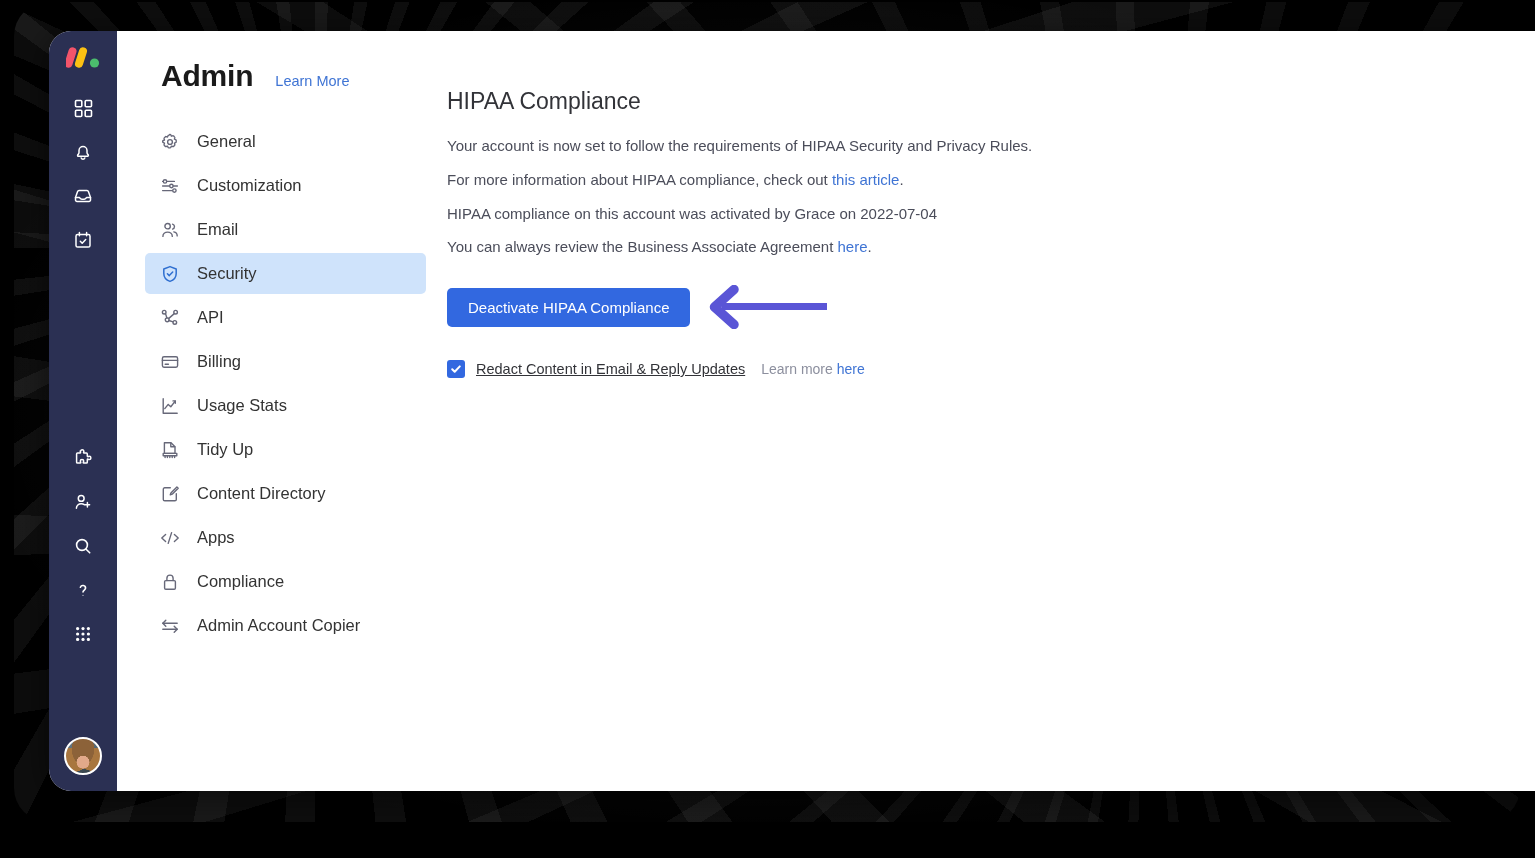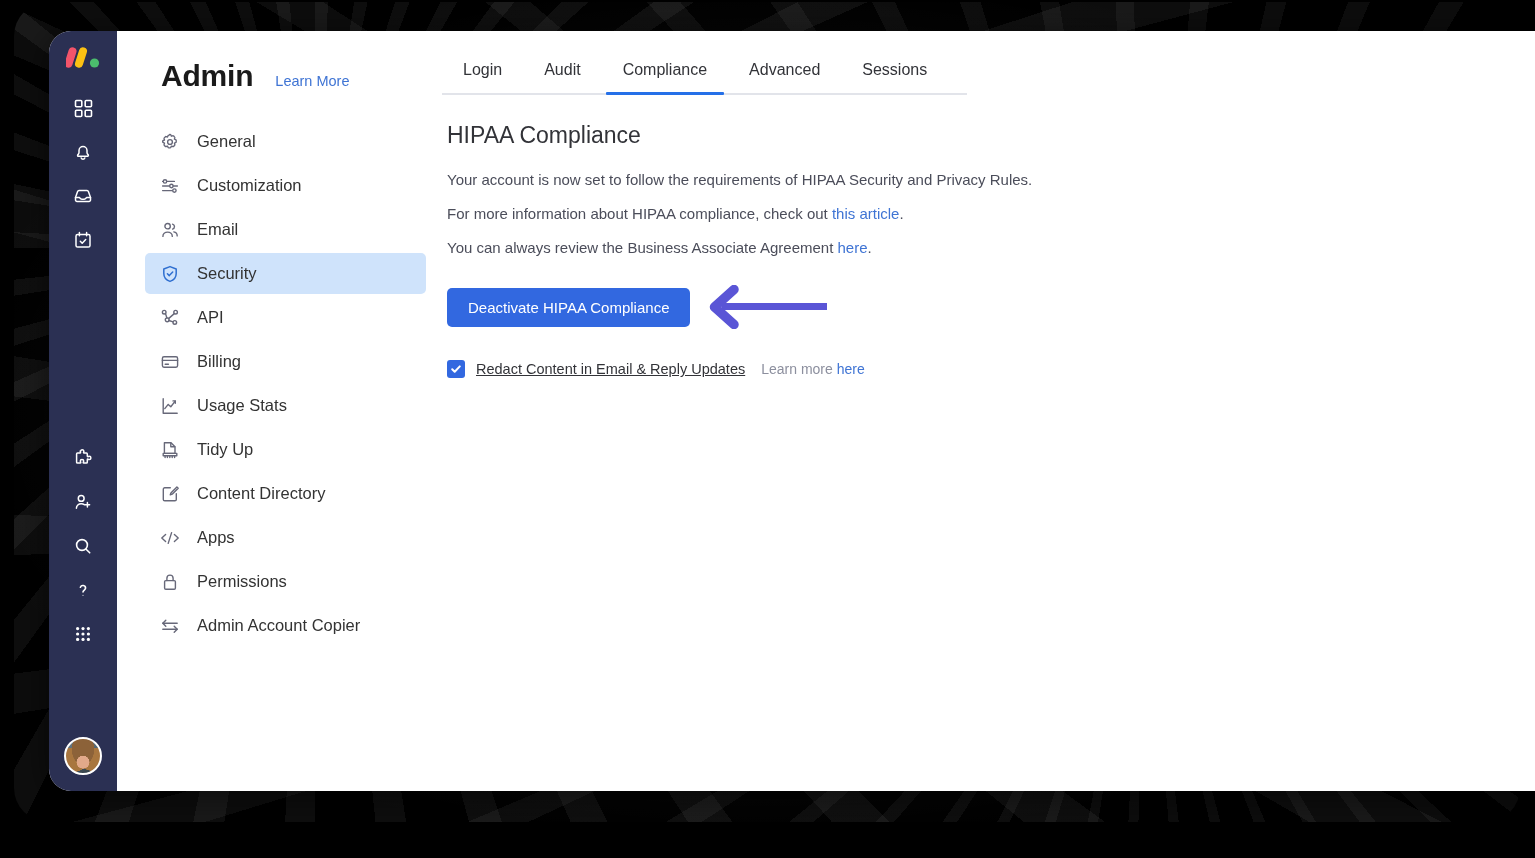--- a/index.html
+++ b/index.html
@@ -365,60 +365,49 @@
             <span class="nav-label">Apps</span>
           </div>
 
           <div class="nav-item">
             <span class="nav-ico">
               <svg width="20" height="20" viewBox="0 0 20 20" fill="none" stroke="currentColor" stroke-width="1.4" stroke-linecap="round" stroke-linejoin="round">
                 <rect x="4.6" y="8.6" width="10.8" height="8.6" rx="1.2"></rect>
                 <path d="M6.9 8.6V6.2a3.1 3.1 0 0 1 6.2 0v2.4"></path>
               </svg>
             </span>
-            <span class="nav-label">Permissions</span>
+            <span class="nav-label">Compliance</span>
           </div>
 
           <div class="nav-item">
             <span class="nav-ico">
               <svg width="20" height="20" viewBox="0 0 20 20" fill="none" stroke="currentColor" stroke-width="1.4" stroke-linecap="round" stroke-linejoin="round">
                 <path d="M2.8 7.2h14.4"></path>
                 <path d="m5.8 4.2-3 3 3 3"></path>
                 <path d="M17.2 13.2H2.8"></path>
                 <path d="m14.2 10.2 3 3-3 3"></path>
               </svg>
             </span>
             <span class="nav-label">Admin Account Copier</span>
           </div>
 
         </div>
       </div>
 
       <div class="main">
 
-        <div class="tabs-wrap">
-          <div class="tabs">
-            <div class="tab">Login</div>
-            <div class="tab">Audit</div>
-            <div class="tab active">Compliance</div>
-            <div class="tab">Advanced</div>
-            <div class="tab">Sessions</div>
-          </div>
-          <div class="tabs-rule">
-            <div class="tab-underline" id="tabUnderline" style="left: 163.625px; width: 118.484px;"></div>
-          </div>
-        </div>
 
         <div class="content">
           <h1 class="h1">HIPAA Compliance</h1>
 
           <p class="para">Your account is now set to follow the requirements of HIPAA Security and Privacy Rules.</p>
 
           <p class="para"><span>For more information about HIPAA compliance, check out </span><span class="link">this article</span><span>.</span></p>
 
+          <p class="para">HIPAA compliance on this account was activated by Grace on 2022-07-04</p>
 
           <p class="para"><span>You can always review the Business Associate Agreement </span><span class="link">here</span><span>.</span></p>
 
           <div class="btn-row">
             <button class="btn-primary">Deactivate HIPAA Compliance</button>
             <span class="arrow">
               <svg width="122" height="44" viewBox="0 0 122 44" fill="none">
                 <path d="M121 21.5H16" stroke="#5a55d6" stroke-width="7" stroke-linecap="butt"></path>
                 <path d="M28 4.5 8.5 22 28 39.5" stroke="#5a55d6" stroke-width="9.5" stroke-linecap="round" stroke-linejoin="round" fill="none"></path>
               </svg>

